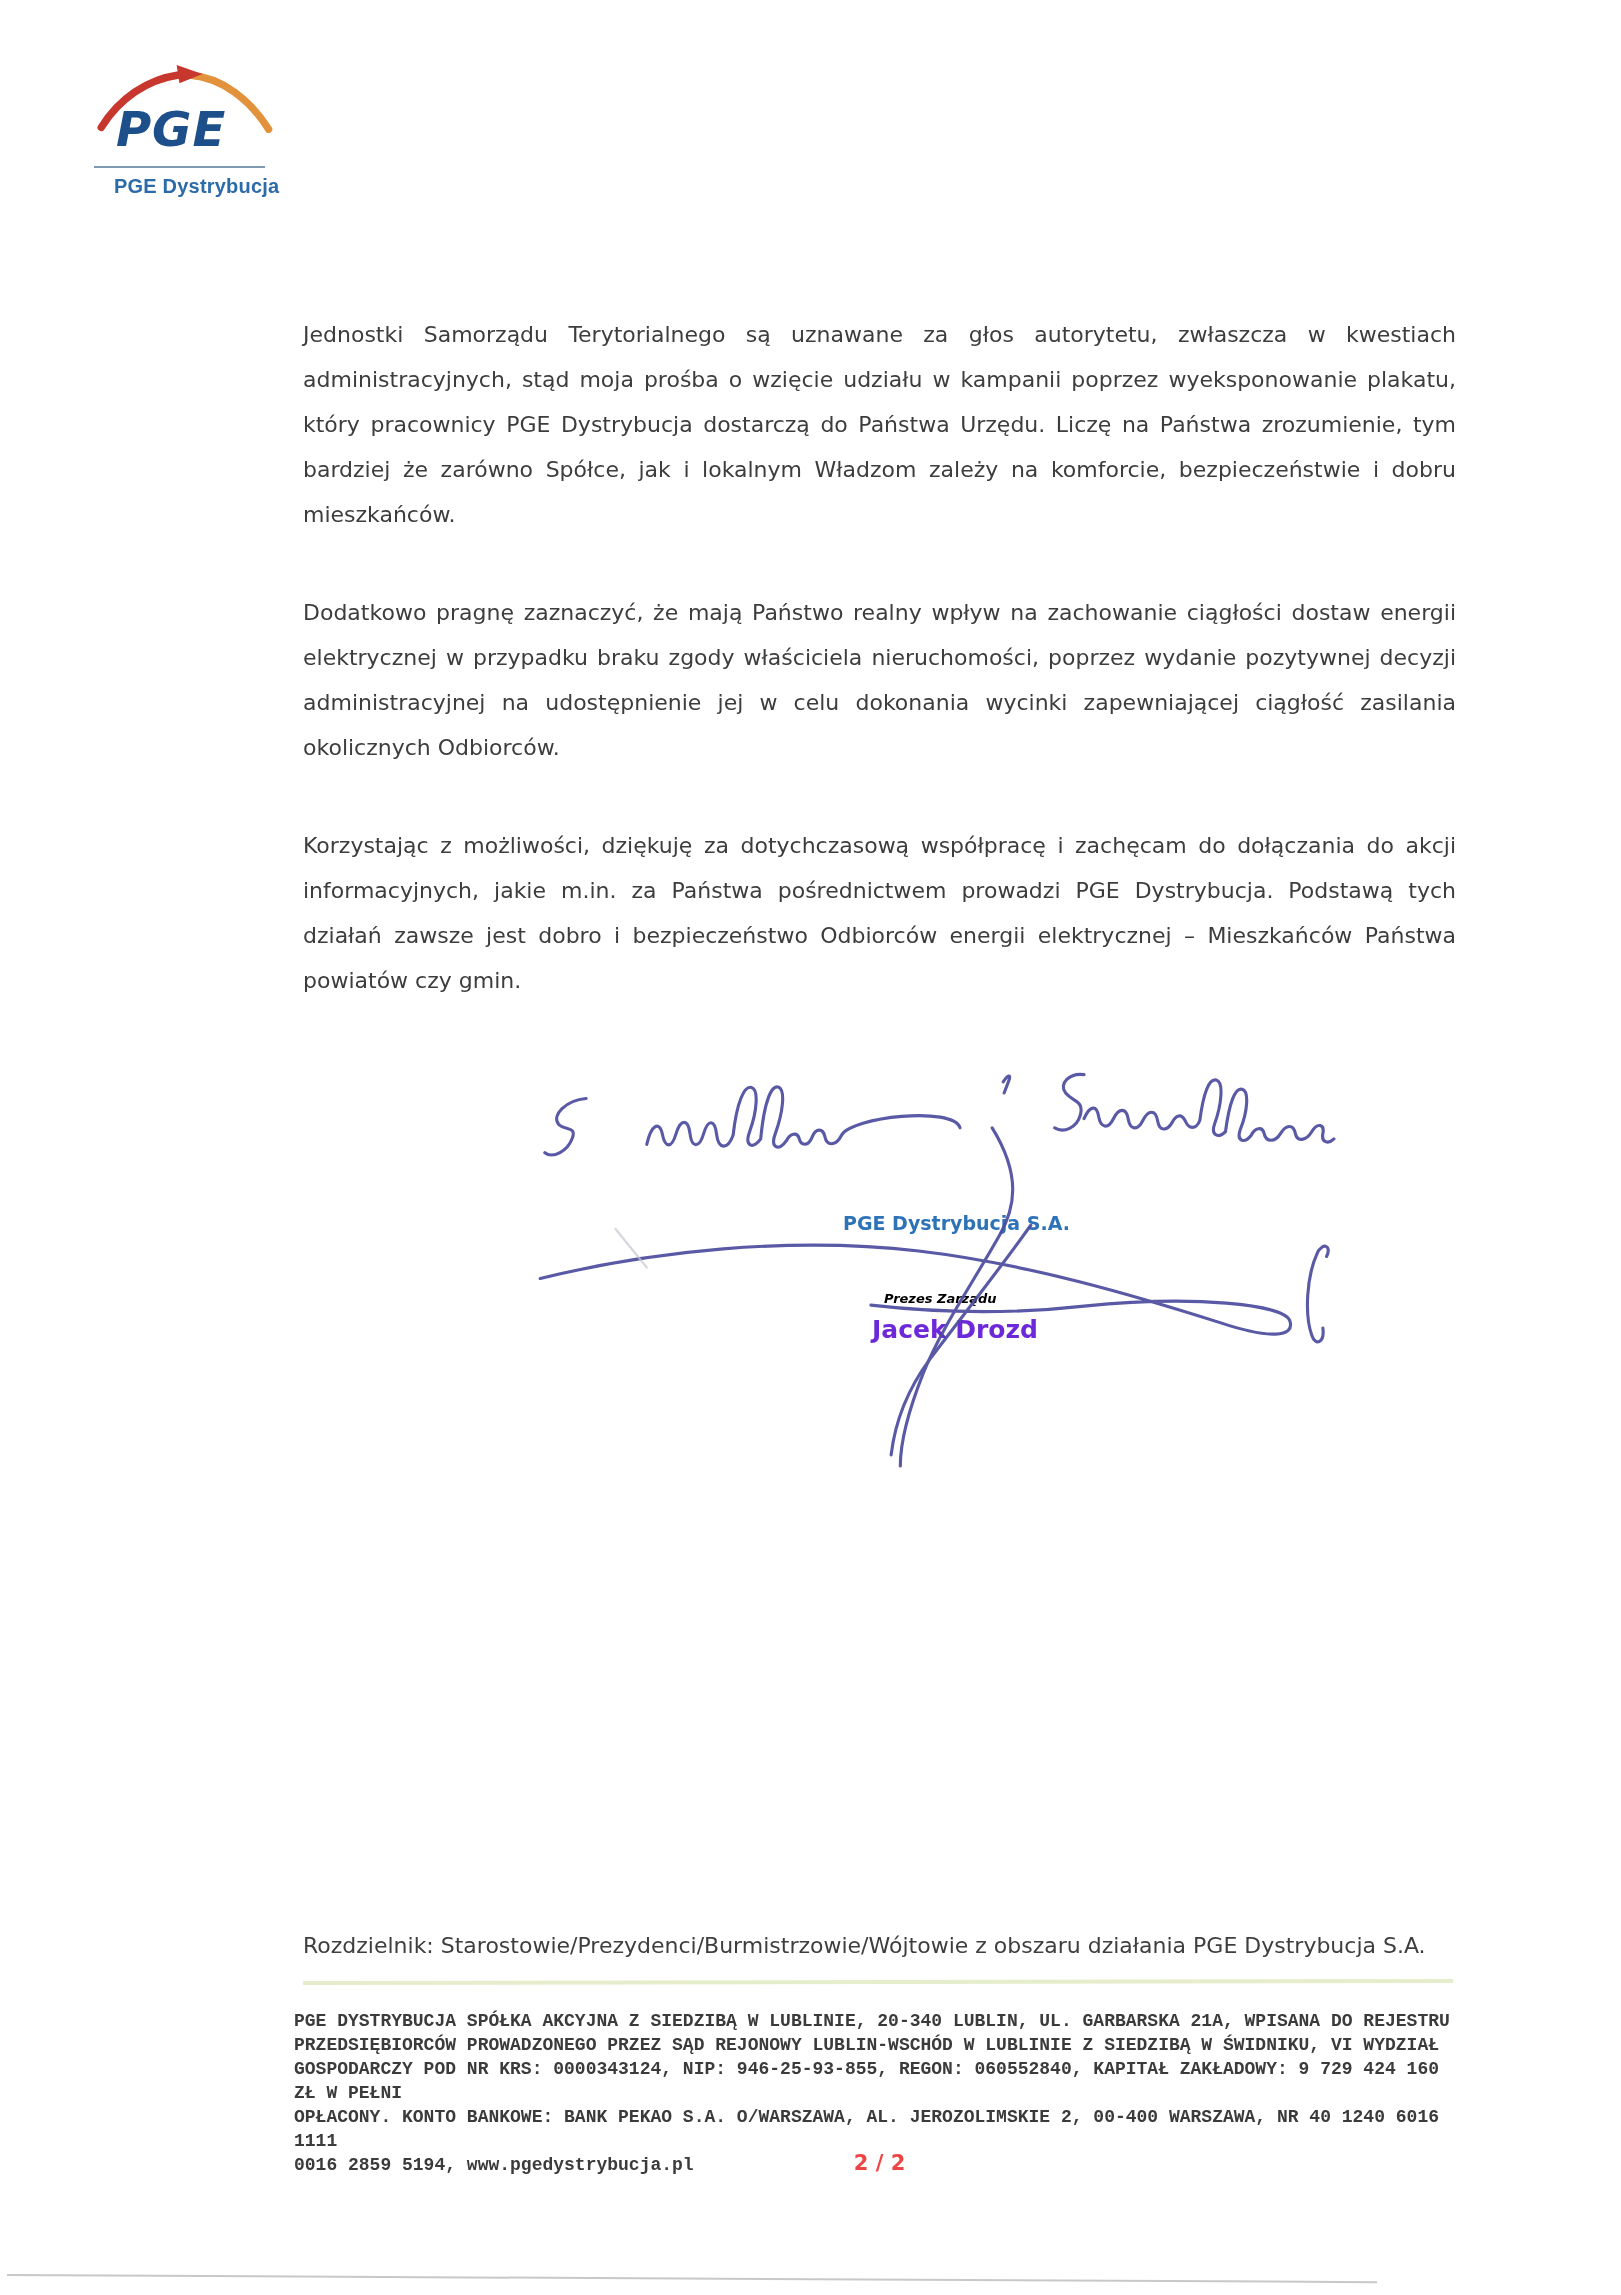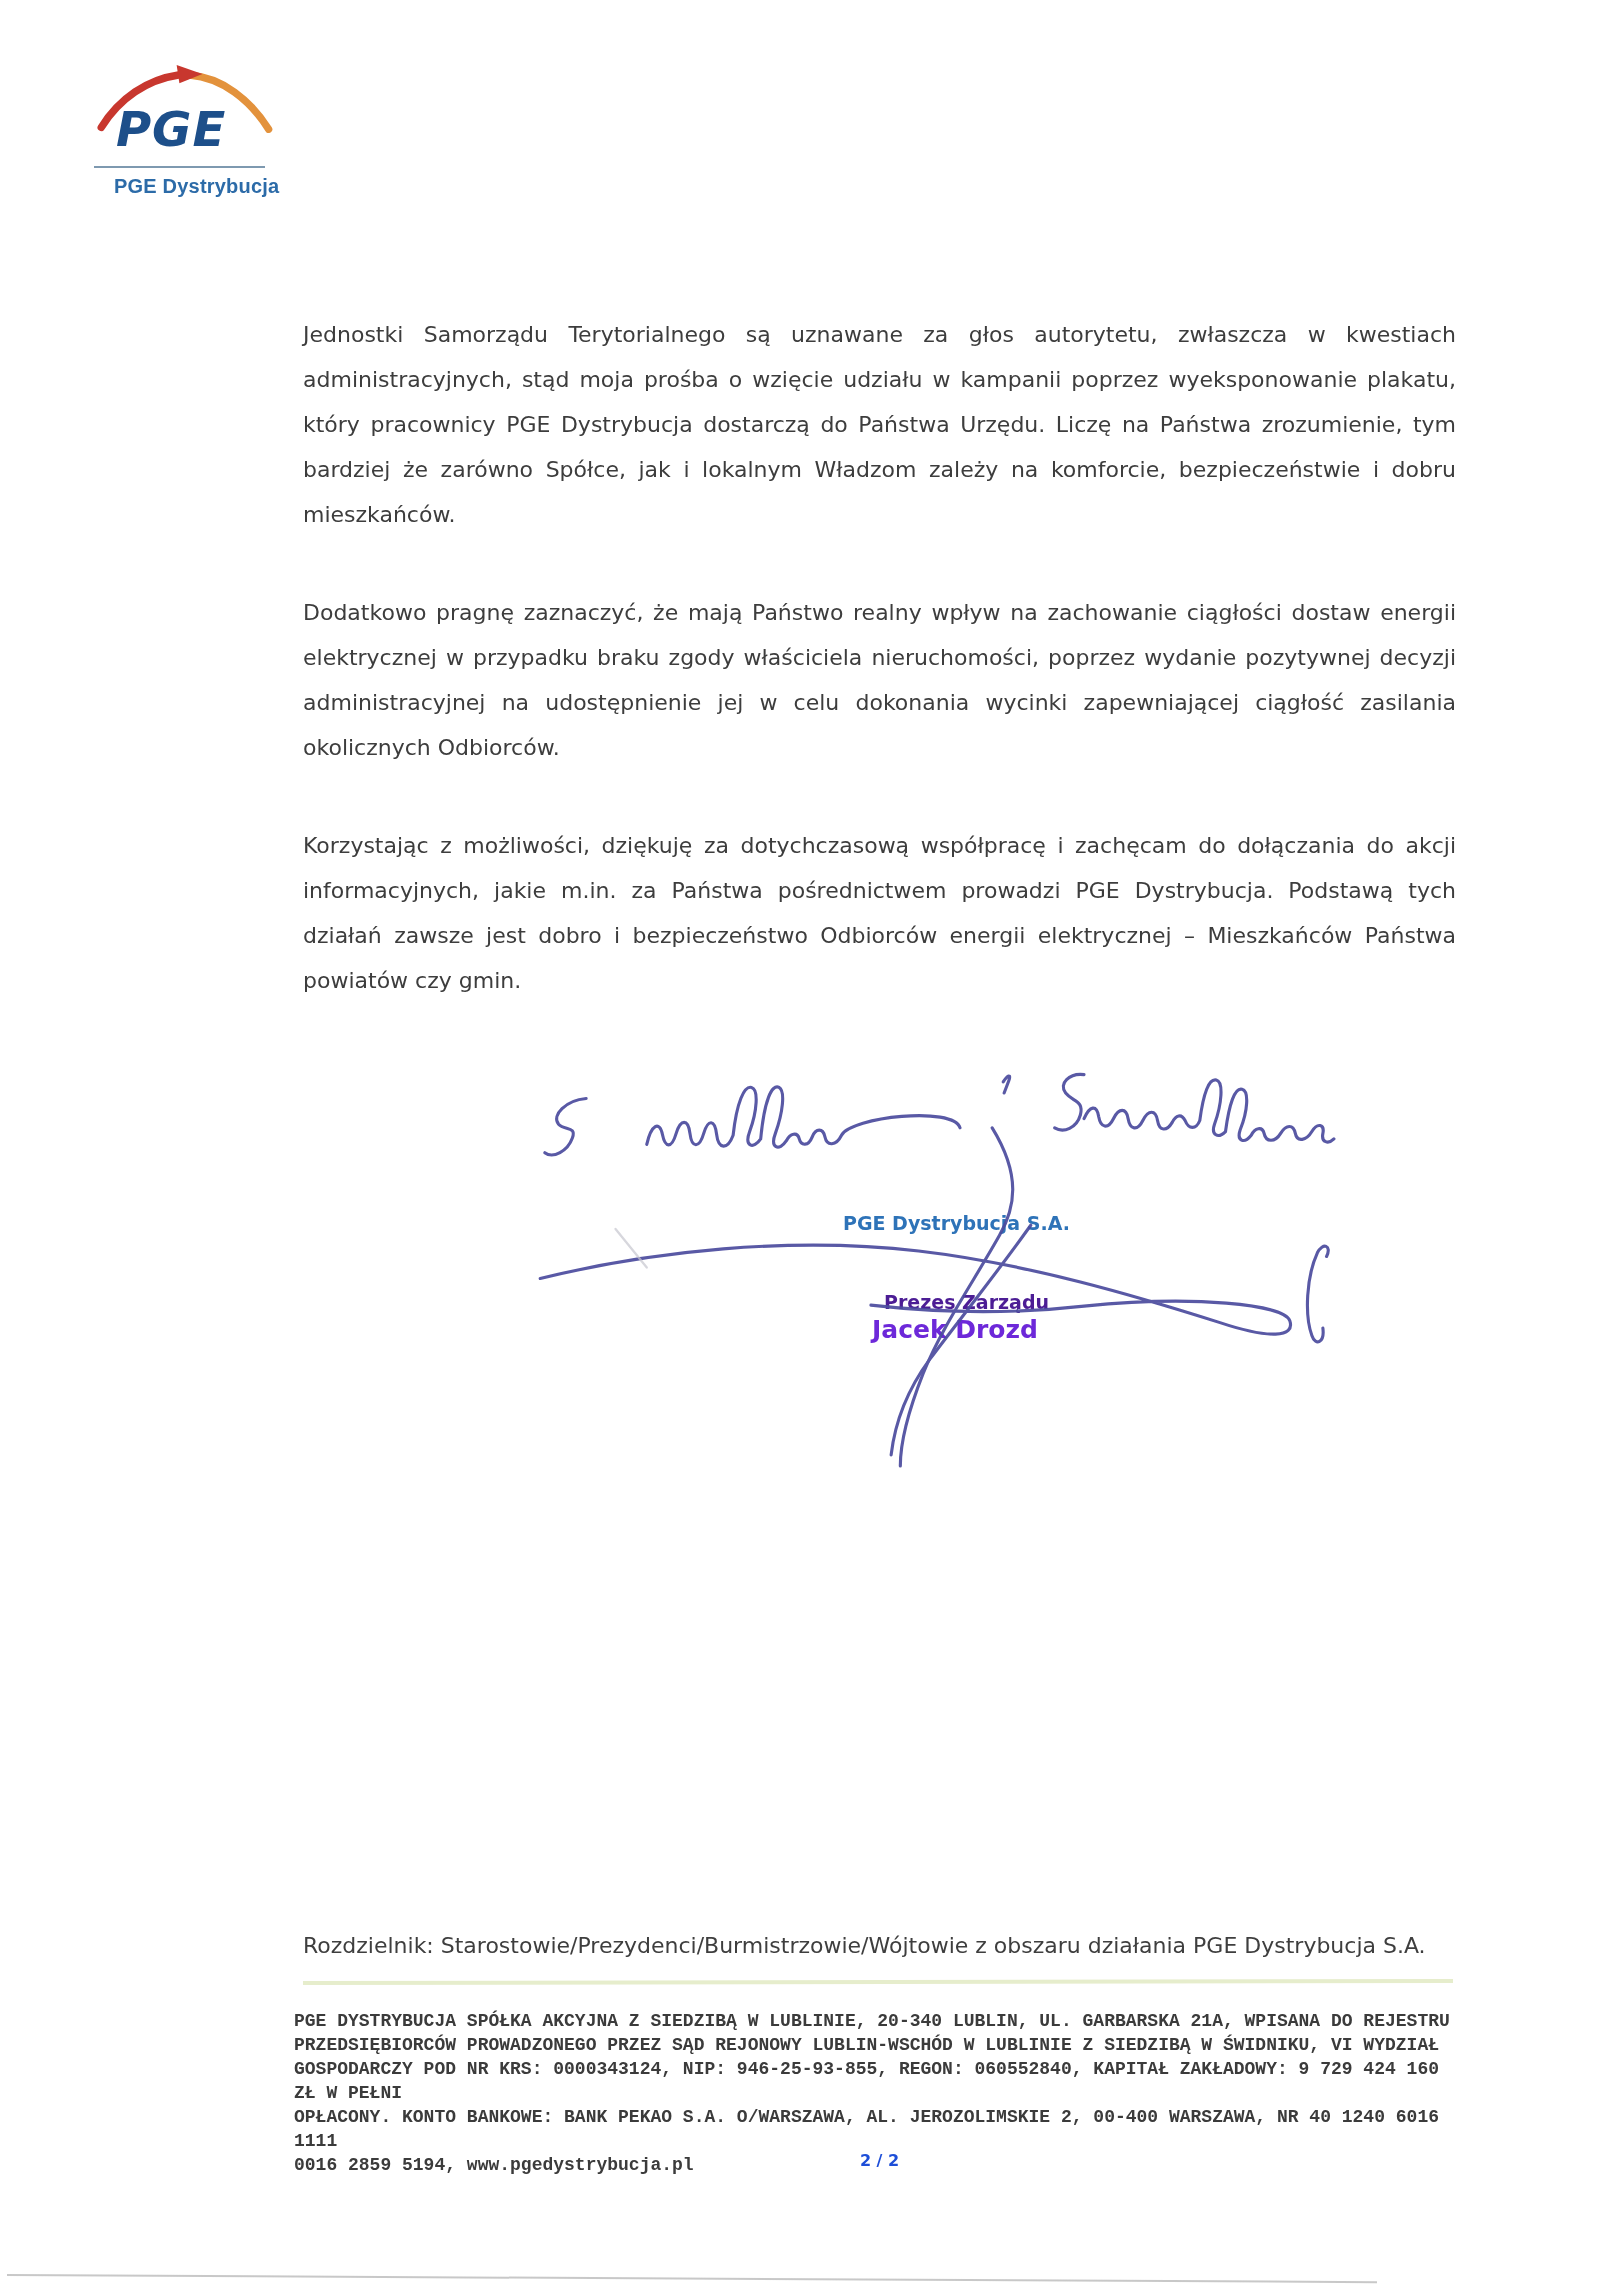--- a/index.html
+++ b/index.html
@@ -34,21 +34,21 @@
     text-align:justify;
   }
   .letter-body p{margin:0 0 53px 0;}
   
   .stamp-company{
     position:absolute;left:843px;top:1212px;
     font-weight:bold;font-size:19px;color:#2e73b8;white-space:nowrap;
   }
   .stamp-title{
     position:absolute;left:884px;top:1291px;
-    font-weight:bold;font-size:19px;color:#4c1d95;white-space:nowrap;
+    font-weight:bold;font-size:13px;color:#000000;white-space:nowrap;font-style:italic;
   }
   .stamp-name{
     position:absolute;left:872px;top:1315px;
     font-weight:bold;font-size:25px;color:#6d28d9;white-space:nowrap;
   }
   .signature-svg{position:absolute;left:441px;top:1047px;width:937px;height:441px;pointer-events:none;}
   
   .distribution{
     position:absolute;left:303px;top:1932px;width:1166px;
     color:#3e3e3e;font-size:22px;line-height:27.5px;white-space:nowrap;
@@ -58,21 +58,21 @@
     position:absolute;left:303px;top:1980px;width:1150px;height:3.7px;
     background:#e6edcc;transform:rotate(-0.1deg);
   }
   .footer-block{
     position:absolute;left:294px;top:2009px;width:1168px;
     font-family:Liberation Mono, monospace;
     font-weight:bold;font-size:18px;line-height:24px;color:#3b3b3b;
   }
   .page-number{
     position:absolute;left:303px;top:2151px;width:1153px;
-    text-align:center;font-weight:bold;font-size:16px;color:#1d4ed8;
+    text-align:center;font-weight:bold;font-size:21px;color:#ef4444;
   }
   .scan-edge{
     position:absolute;left:7.3px;top:2274px;width:1370px;height:1.8px;
     background:#b5b5b5;opacity:0.75;
     transform:rotate(0.3deg);transform-origin:left center;
   }
 </style>
 </head>
 <body>
 

